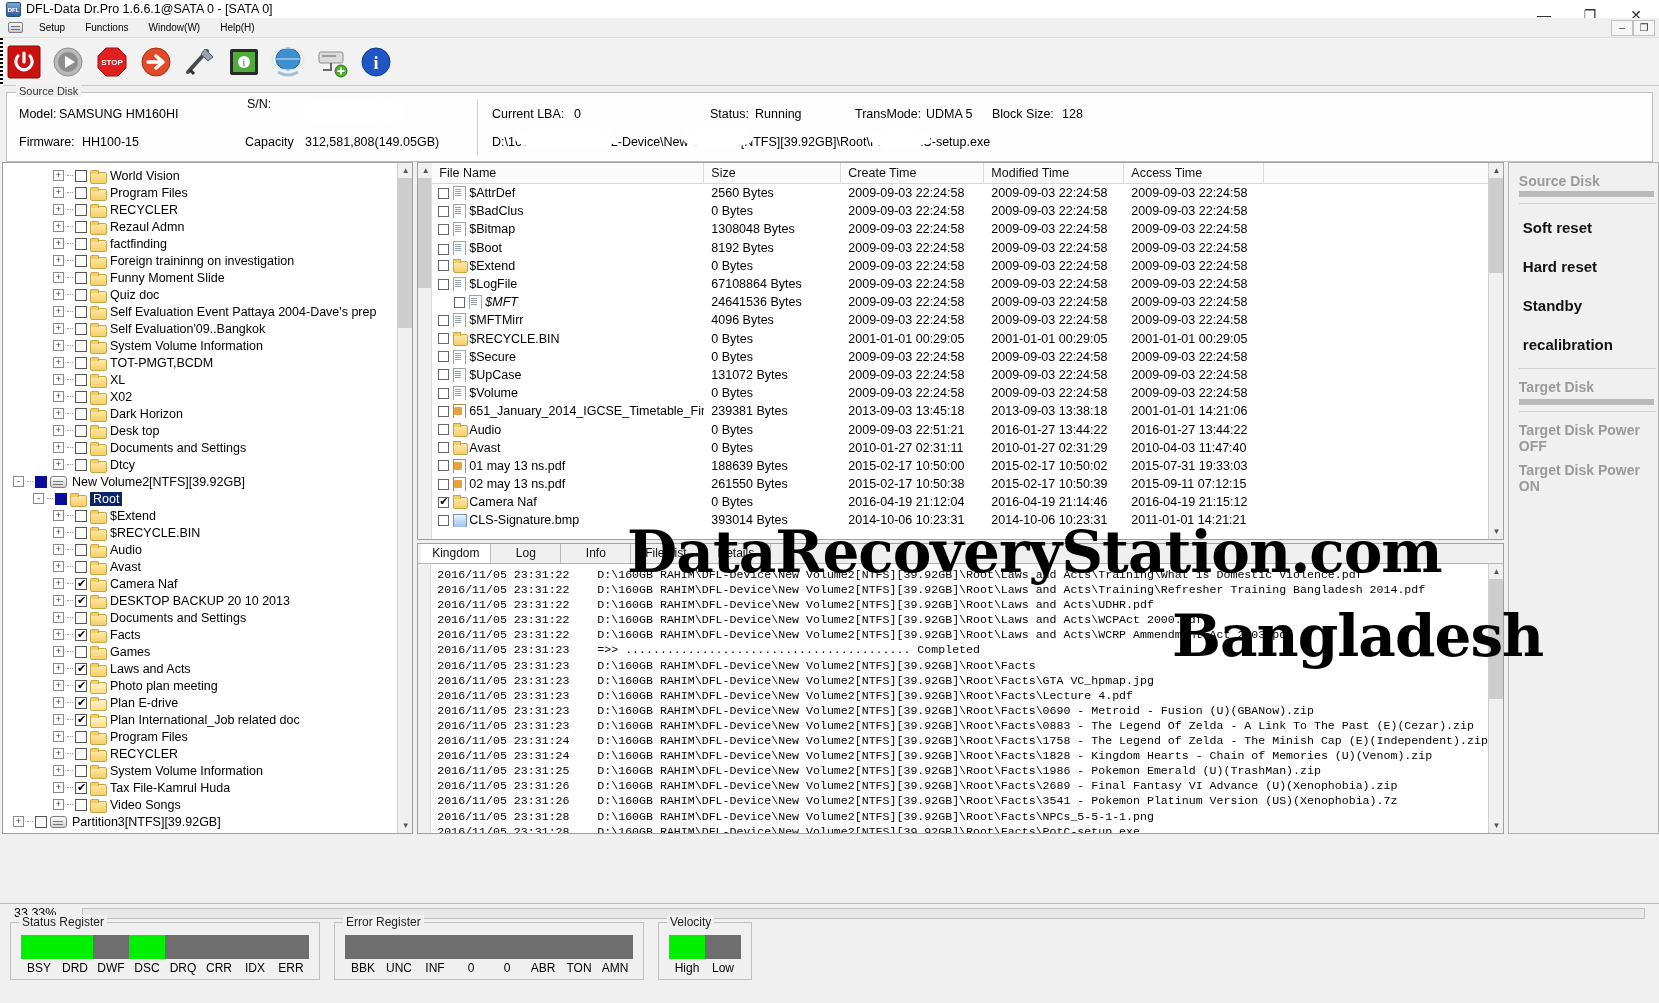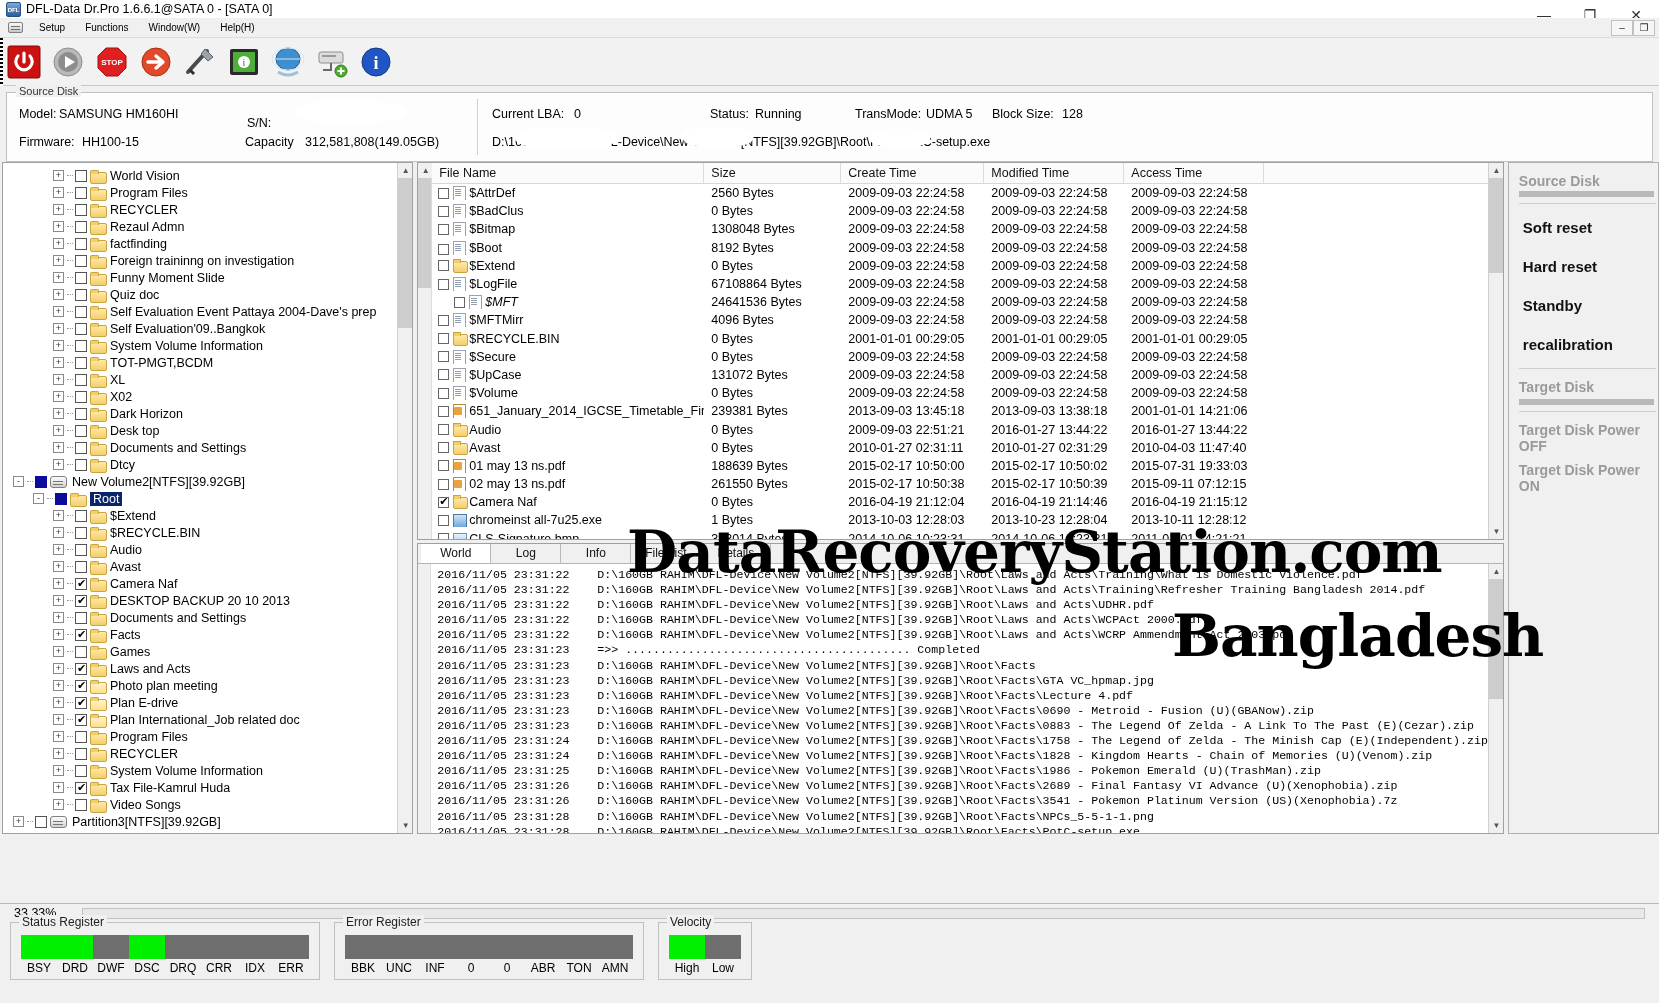--- a/index.html
+++ b/index.html
@@ -293,21 +293,21 @@
         </svg>
     </div>
   </div>
 
   <div class="srcgroup">
     <div class="grp-legend">Source Disk</div>
     <div class="src-inner">
       <div class="src-left">
         <div class="fld" style="left:12px;top:14px;">Model:</div>
         <div class="fld" style="left:52px;top:14px;">SAMSUNG HM160HI</div>
-        <div class="fld" style="left:240px;top:23px;">S/N:</div>
+        <div class="fld" style="left:240px;top:4px;">S/N:</div>
         <div class="fld" style="left:290px;top:14px;color:#444;"></div>
         <div class="smudge" style="left:288px;top:8px;width:110px;height:22px;"></div>
         <div class="fld" style="left:12px;top:42px;">Firmware:</div>
         <div class="fld" style="left:75px;top:42px;">HH100-15</div>
         <div class="fld" style="left:238px;top:42px;">Capacity</div>
         <div class="fld" style="left:298px;top:42px;">312,581,808(149.05GB)</div>
       </div>
       <div class="src-div"></div>
       <div class="src-right">
         <div class="fld" style="left:14px;top:14px;">Current LBA:</div>
@@ -862,51 +862,40 @@
                   <span>Camera Naf</span>
                 </div>
                 <div class="c-size">0 Bytes</div>
                 <div class="c-ct">2016-04-19  21:12:04</div>
                 <div class="c-mt">2016-04-19  21:14:46</div>
                 <div class="c-at">2016-04-19  21:15:12</div>
               </div>
               <div class="frow">
                 <div class="c-name" style="display: flex; align-items: center; padding-left: 0px;">
                   <span class="fcbx"></span>
-                  <span class="ficon exe"></span>
-                  <span>chromeinst all-7u25.exe</span>
-                </div>
-                <div class="c-size">1 Bytes</div>
-                <div class="c-ct">2013-10-03  12:28:03</div>
-                <div class="c-mt">2013-10-23  12:28:04</div>
-                <div class="c-at">2013-10-11  12:28:12</div>
-              </div>
-              <div class="frow">
-                <div class="c-name" style="display: flex; align-items: center; padding-left: 0px;">
-                  <span class="fcbx"></span>
                   <span class="ficon bmp"></span>
                   <span>CLS-Signature.bmp</span>
                 </div>
                 <div class="c-size">393014 Bytes</div>
                 <div class="c-ct">2014-10-06  10:23:31</div>
                 <div class="c-mt">2014-10-06  10:23:31</div>
                 <div class="c-at">2011-01-01  14:21:21</div>
               </div>
             </div>
         </div>
         <div class="fl-vsb">
           <div class="sb-arrow">▲</div>
           <div class="sb-thumb" style="top:15px;height:95px;"></div>
           <div class="sb-arrow" style="position:absolute;bottom:0;">▼</div>
         </div>
       </div>
 
       <div class="logpanel">
         <div class="tabs" id="logtabs">
-            <div class="tab active">World</div>
+            <div class="tab active">Kingdom</div>
             <div class="tab">Log</div>
             <div class="tab">Info</div>
             <div class="tab">File List</div>
             <div class="tab">Details</div>
           </div>
         <div class="logbody">
           <div class="log-leftsb"></div>
           <div class="log-lines" id="loglines">
               <div><span class="log-ts">2016/11/05 23:31:22</span><span>D:\160GB RAHIM\DFL-Device\New Volume2[NTFS][39.92GB]\Root\Laws and Acts\Training\What is Domestic Violence.pdf</span></div>
               <div><span class="log-ts">2016/11/05 23:31:22</span><span>D:\160GB RAHIM\DFL-Device\New Volume2[NTFS][39.92GB]\Root\Laws and Acts\Training\Refresher Training Bangladesh 2014.pdf</span></div>

